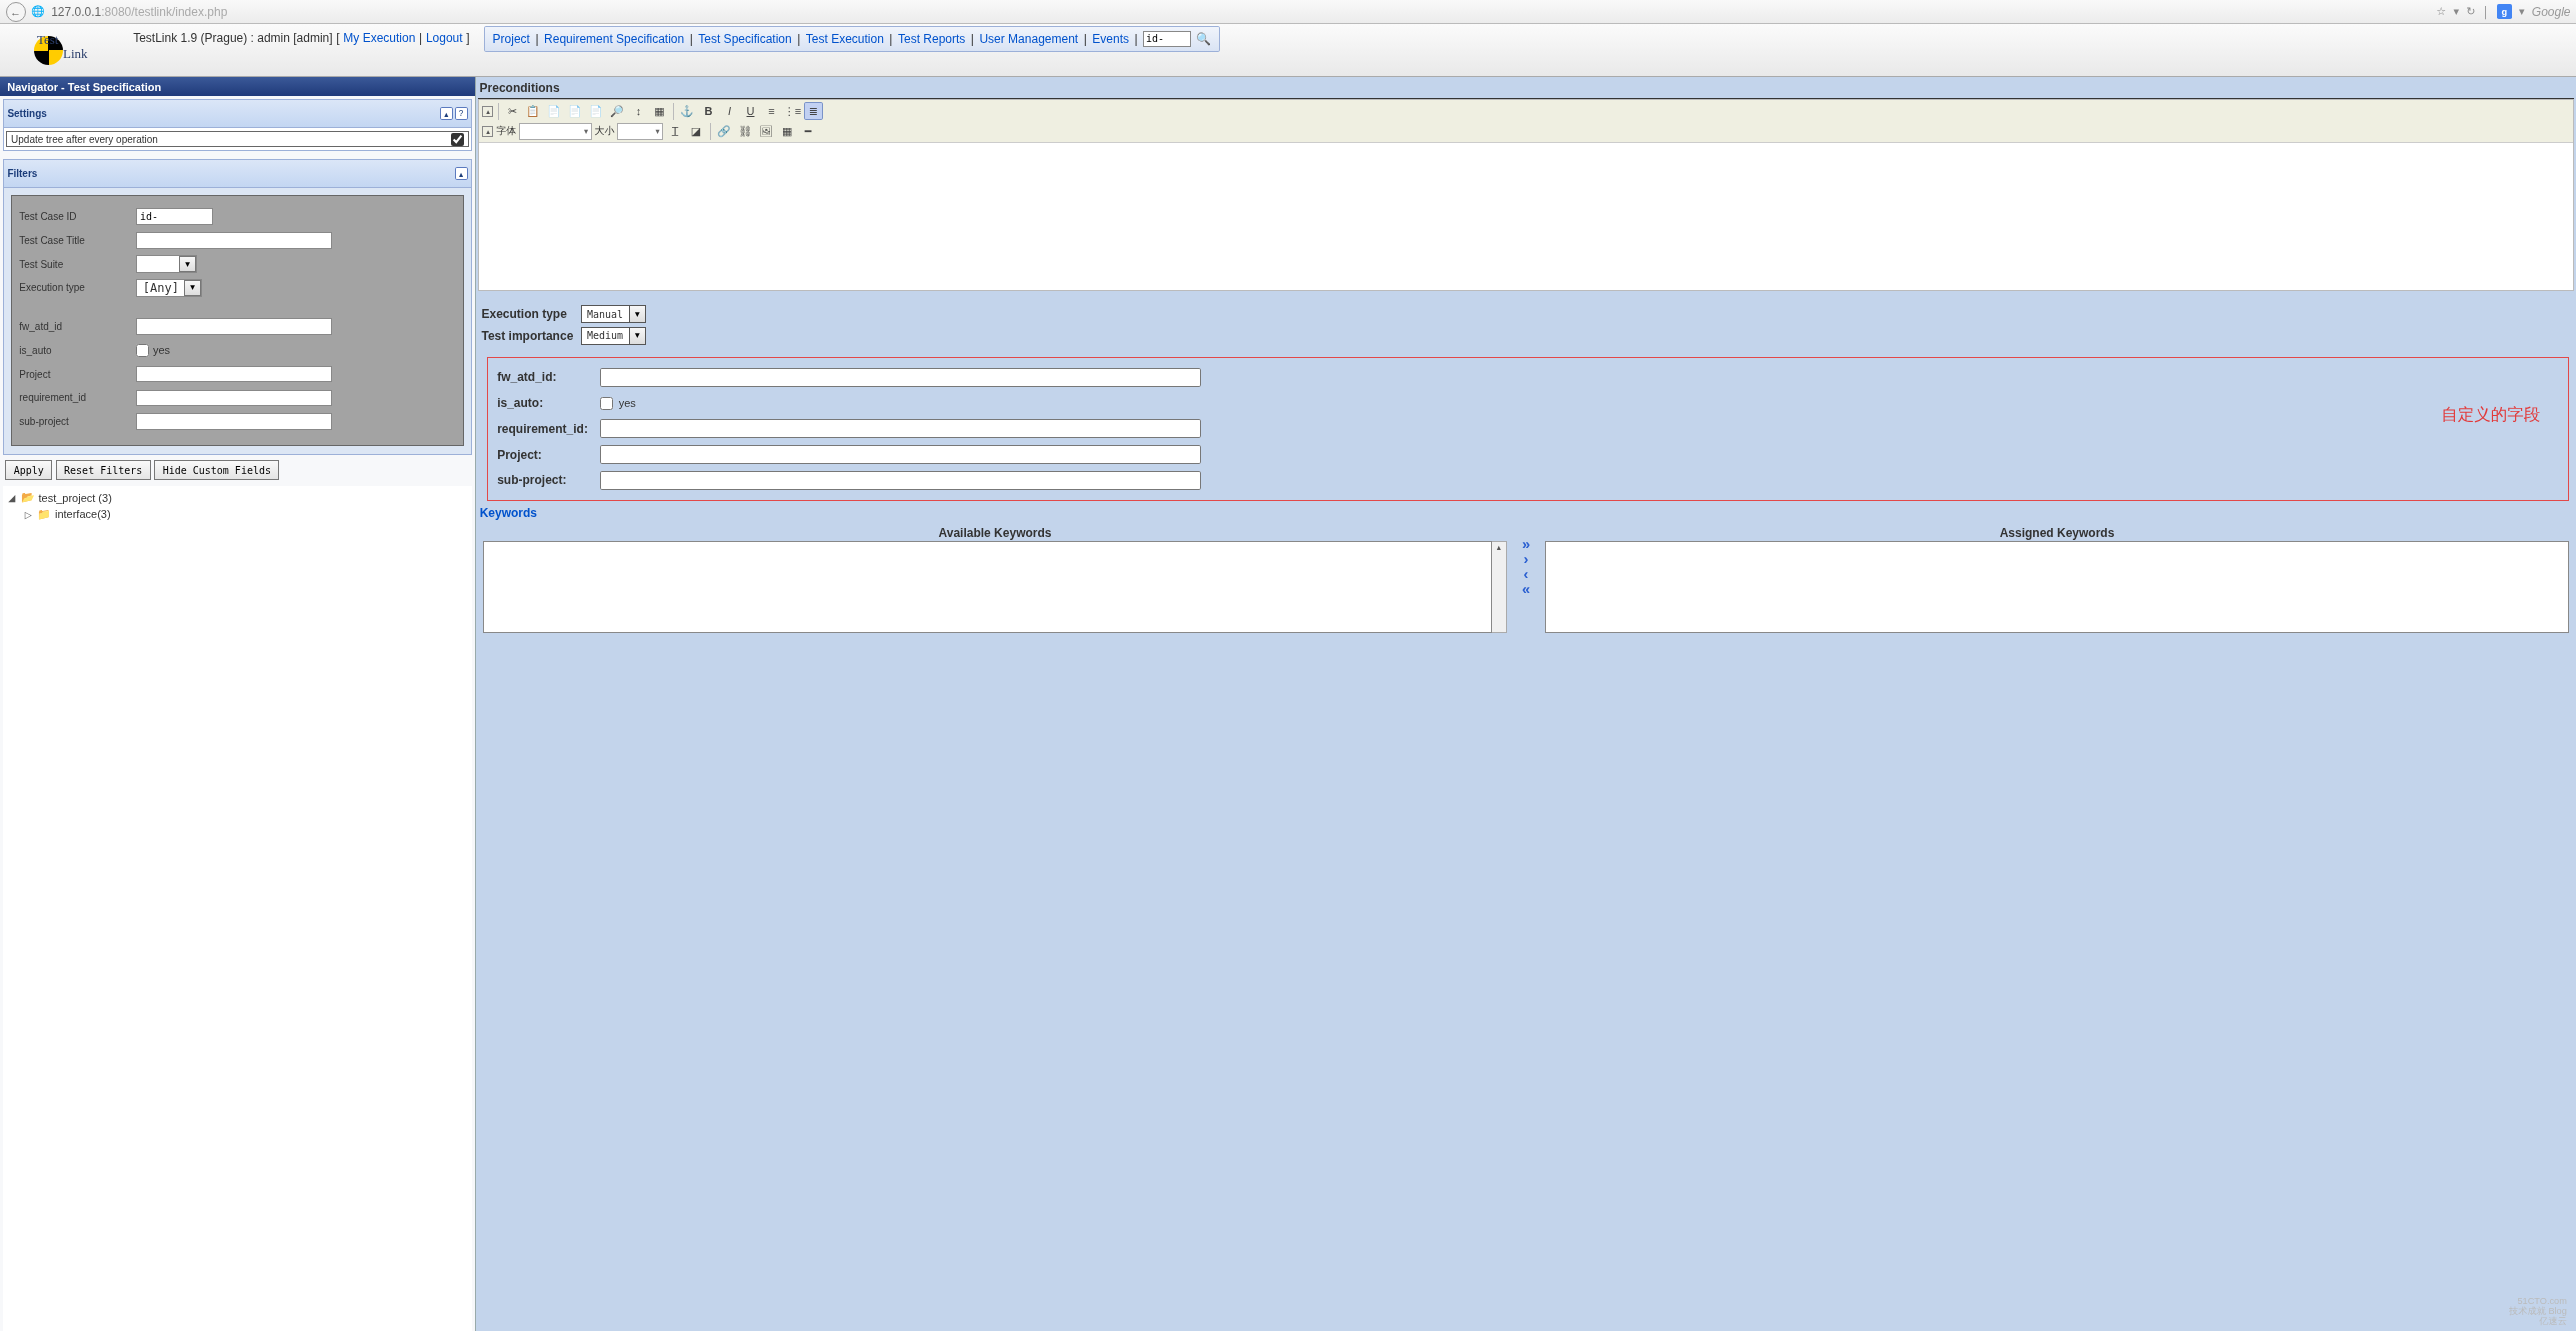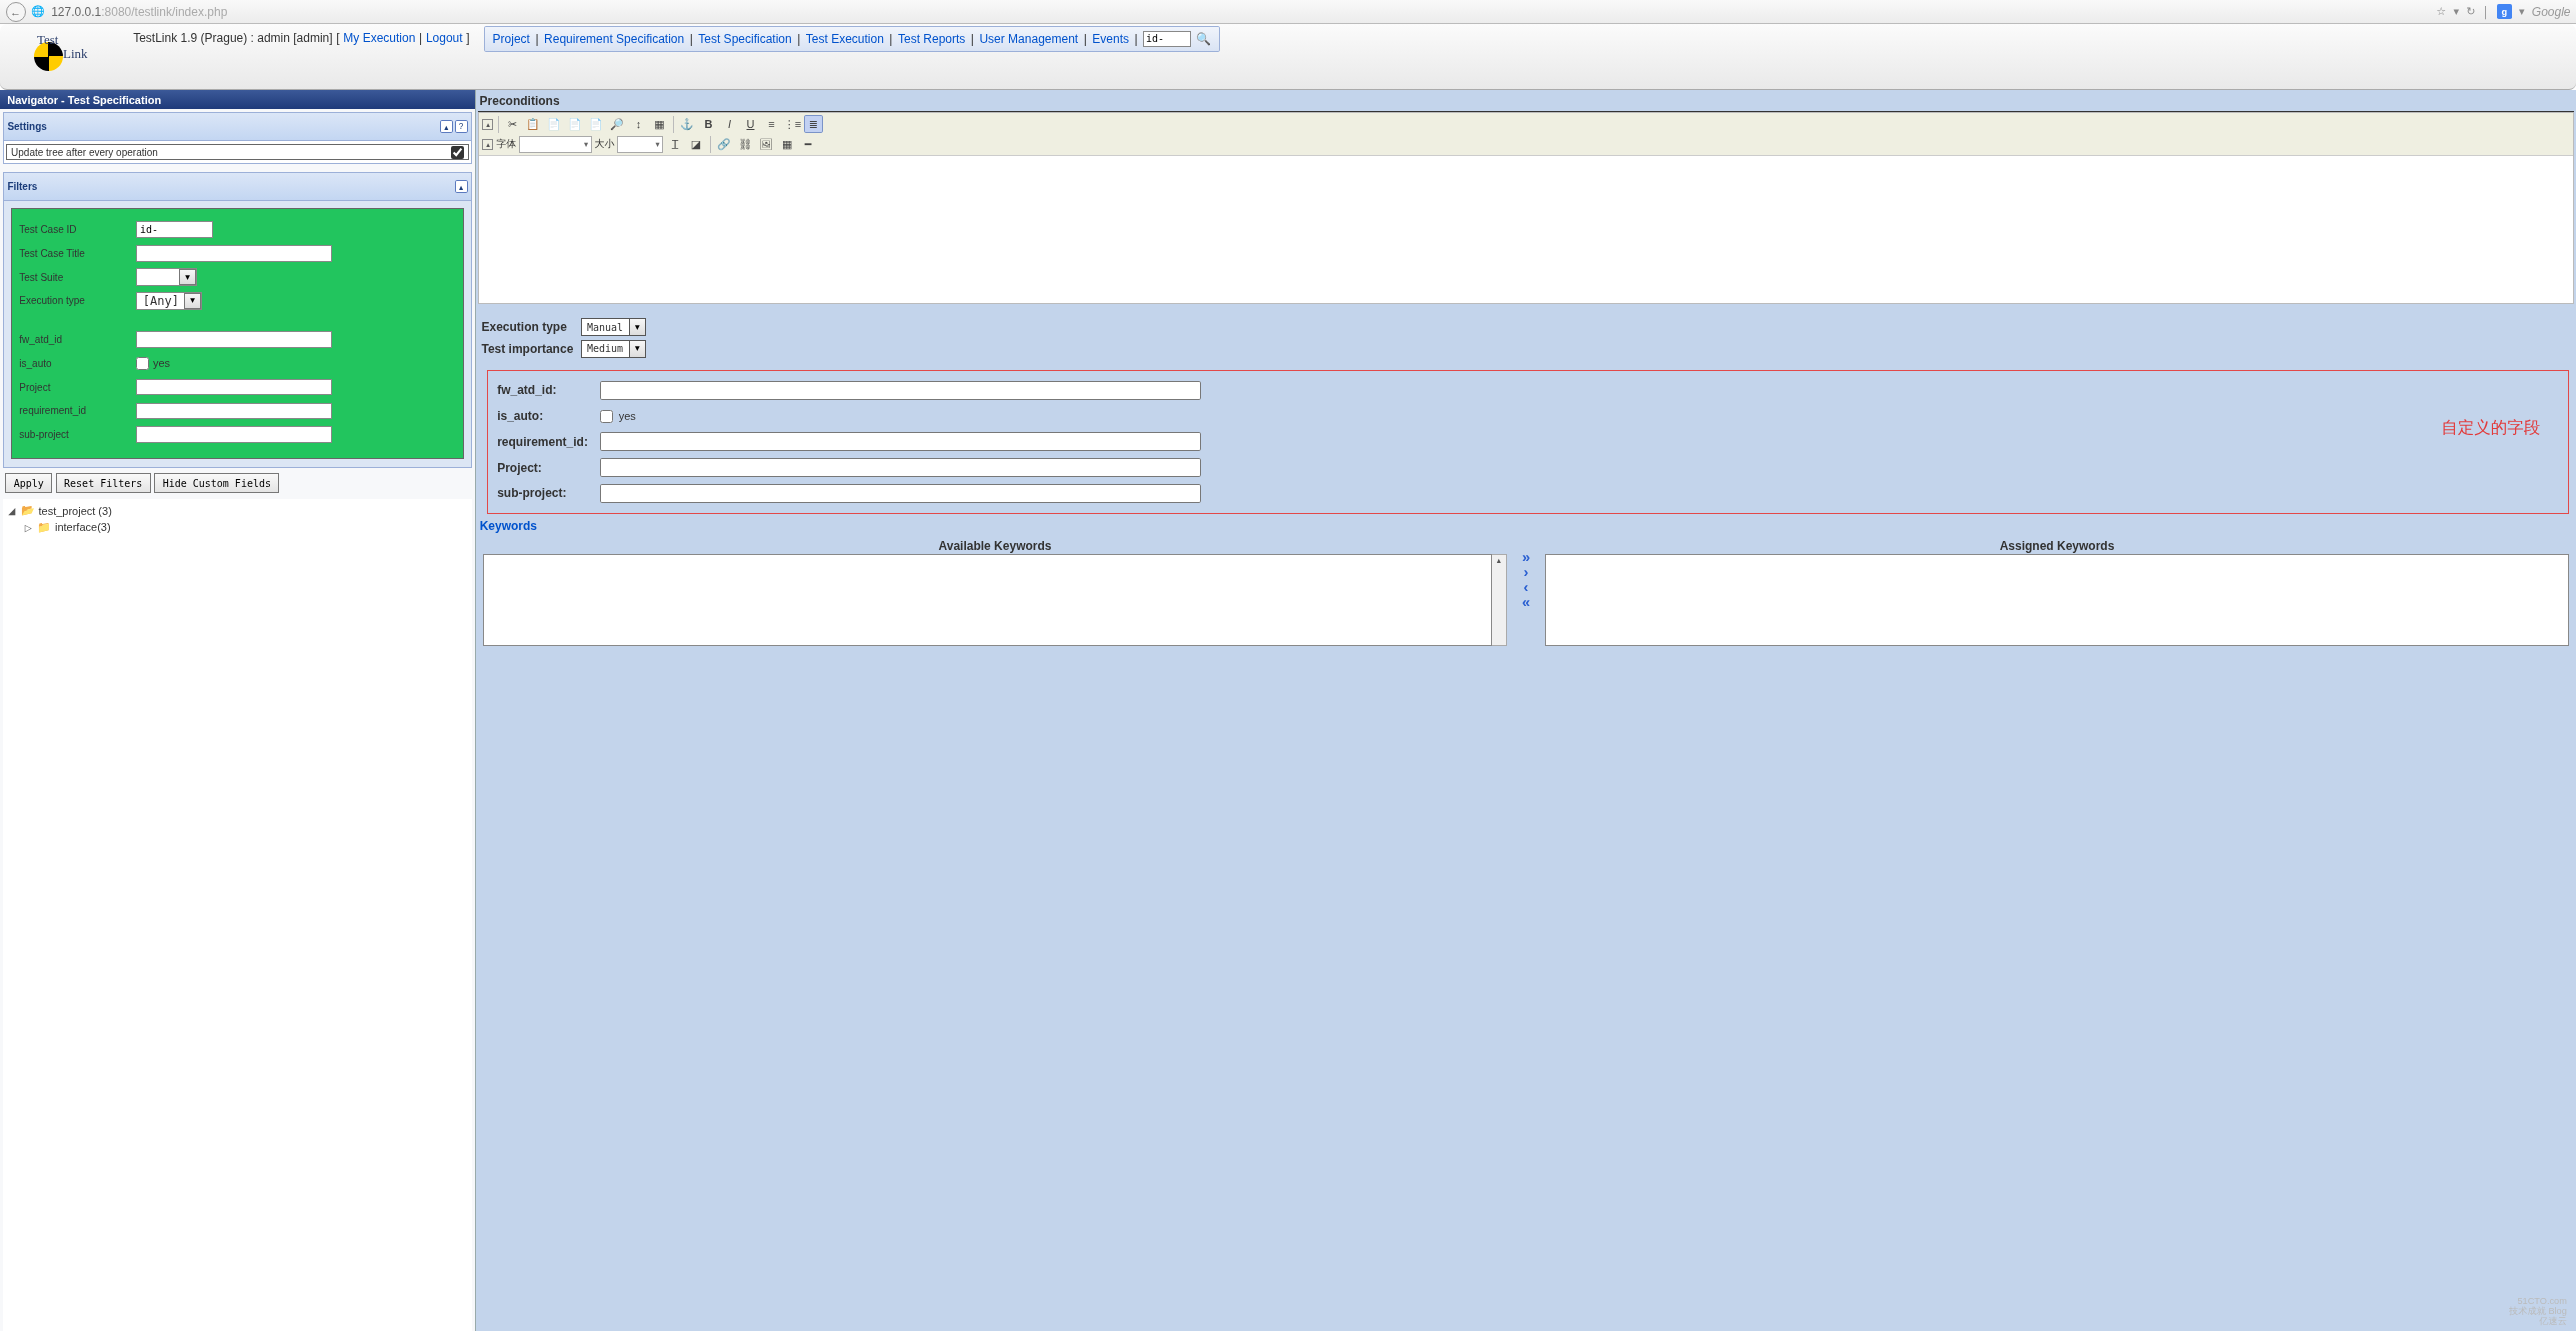--- a/index.html
+++ b/index.html
@@ -9,21 +9,21 @@
     .browser-bar { height: 24px; background: linear-gradient(#f9f9f9,#ececec); border-bottom: 0.9px solid #bbb; display: flex; align-items: center; padding: 0 5.5px; gap: 5.5px; }
     .browser-bar .back-btn { width: 20px; height: 20px; border-radius: 50%; background: #f5f5f5; border: 0.9px solid #999; display: flex; align-items: center; justify-content: center; font-size: 11px; color: #555; cursor: pointer; }
     .browser-bar .globe { width: 14.7px; height: 14.7px; display: flex; align-items: center; justify-content: center; font-size: 11px; color: #888; }
     .browser-bar .url { flex: 1; color: #666; font-size: 12px; }
     .browser-bar .url .gray { color: #aaa; }
     .browser-bar .right-icons { display: flex; align-items: center; gap: 7.3px; color: #888; font-size: 11px; }
     .browser-bar .g-badge { width: 14.7px; height: 14.7px; background: #4285f4; color: #fff; font-size: 9.2px; font-weight: bold; display: flex; align-items: center; justify-content: center; border-radius: 1.8px; }
     .browser-bar .search-ph { color: #999; font-style: italic; font-size: 12px; }
 
     
-    .top-header { display: flex; background: linear-gradient(#fbfbfb,#e9e9e9); border-bottom: 0.9px solid #aaa; height: 66px; overflow: hidden; border-radius: 7px; }
+    .top-header { display: flex; background: linear-gradient(#fbfbfb,#e9e9e9); border-bottom: 0.9px solid #aaa; height: 53px; overflow: hidden; }
     .logo-zone { width: 124px; display: flex; align-items: center; justify-content: center; position: relative; }
     .logo-mark { width: 29px; height: 29px; border-radius: 50%; background: conic-gradient(#000 0 90deg, #ffcc00 90deg 180deg, #000 180deg 270deg, #ffcc00 270deg 360deg); margin-left: -27.5px; }
     .logo-text { position: absolute; left: 37px; top: 9.2px; font-family: 'Comic Sans MS', cursive; color: #2b3e6b; font-size: 13px; line-height: 13.7px; }
     .logo-text span { display: block; }
     .logo-text span:last-child { padding-left: 26px; }
 
     .header-right { flex: 1; display: flex; }
     .identity-row { height: 24px; display: flex; align-items: center; padding: 3.7px 9.2px 0; font-size: 12px; gap: 3.7px; }
     .identity-row .lnk { color: #0052cc; cursor: pointer; }
     .nav-row { height: 26px; background: linear-gradient(#f0f4fb,#d9e3f4); border: 0.9px solid #9cb0d8; border-radius: 1.8px; margin: 1.8px 5.5px 3.7px 5.5px; display: flex; align-items: center; padding: 0 7.3px; font-size: 12px; gap: 5.5px; }
@@ -41,21 +41,21 @@
     .panel-head { background: linear-gradient(#dbe6f7,#c3d6f2); border: 0.9px solid #9cb0d8; height: 29px; display: flex; align-items: center; justify-content: space-between; padding: 0 3.7px; margin: 2.7px 2.7px 0; }
     .panel-head .lbl { font-weight: bold; color: #1c3d7a; font-size: 10px; }
     .panel-head .icons { display: flex; gap: 1.8px; }
     .collapse-ic, .help-ic { width: 13px; height: 13px; border: 0.9px solid #5b7abf; background: #fff; display: flex; align-items: center; justify-content: center; font-size: 8.2px; color: #1c3d7a; cursor: pointer; border-radius: 1.8px; }
 
     .settings-body { border: 0.9px solid #9cb0d8; border-top: none; margin: 0 2.7px 5.5px; padding: 2.7px; background: #fff; }
     .settings-body .opt { border: 0.9px solid #666; height: 16.5px; display: flex; align-items: center; justify-content: space-between; padding: 0 3.7px; font-size: 10px; }
     .settings-body .opt input[type=checkbox] { accent-color: #333; }
 
     .filters-body { border: 0.9px solid #9cb0d8; border-top: none; margin: 0 2.7px 5.5px; padding: 7.3px; background: #dce6f4; }
-    .filters-inner { border: 0.9px solid #666; background: #22c55e; padding: 5.5px 7.3px 9.2px; }
+    .filters-inner { border: 0.9px solid #666; background: #a3a3a3; padding: 5.5px 7.3px 9.2px; }
     .frow { display: flex; align-items: center; margin: 5.5px 0; min-height: 18.3px; }
     .frow .flbl { width: 117px; font-size: 10px; color: #333; }
     .frow input[type=text] { height: 16.5px; border: 0.9px solid #888; font-size: 10px; padding: 0 2.7px; font-family: monospace; }
     .frow input.narrow { width: 77px; }
     .frow input.wide { width: 196px; }
     .frow .dd { display: inline-flex; align-items: center; border: 0.9px solid #888; height: 18.3px; background: #fff; }
     .frow .dd span { padding: 0 5.5px; font-family: monospace; font-size: 12px; min-width: 42px; }
     .frow .dd button { width: 16.5px; height: 16.5px; border: 0.9px solid #777; background: linear-gradient(#f7f7f7,#ddd); cursor: pointer; font-size: 8.2px; }
     .frow .chk-lbl { display: inline-flex; align-items: center; gap: 3.7px; }
 

